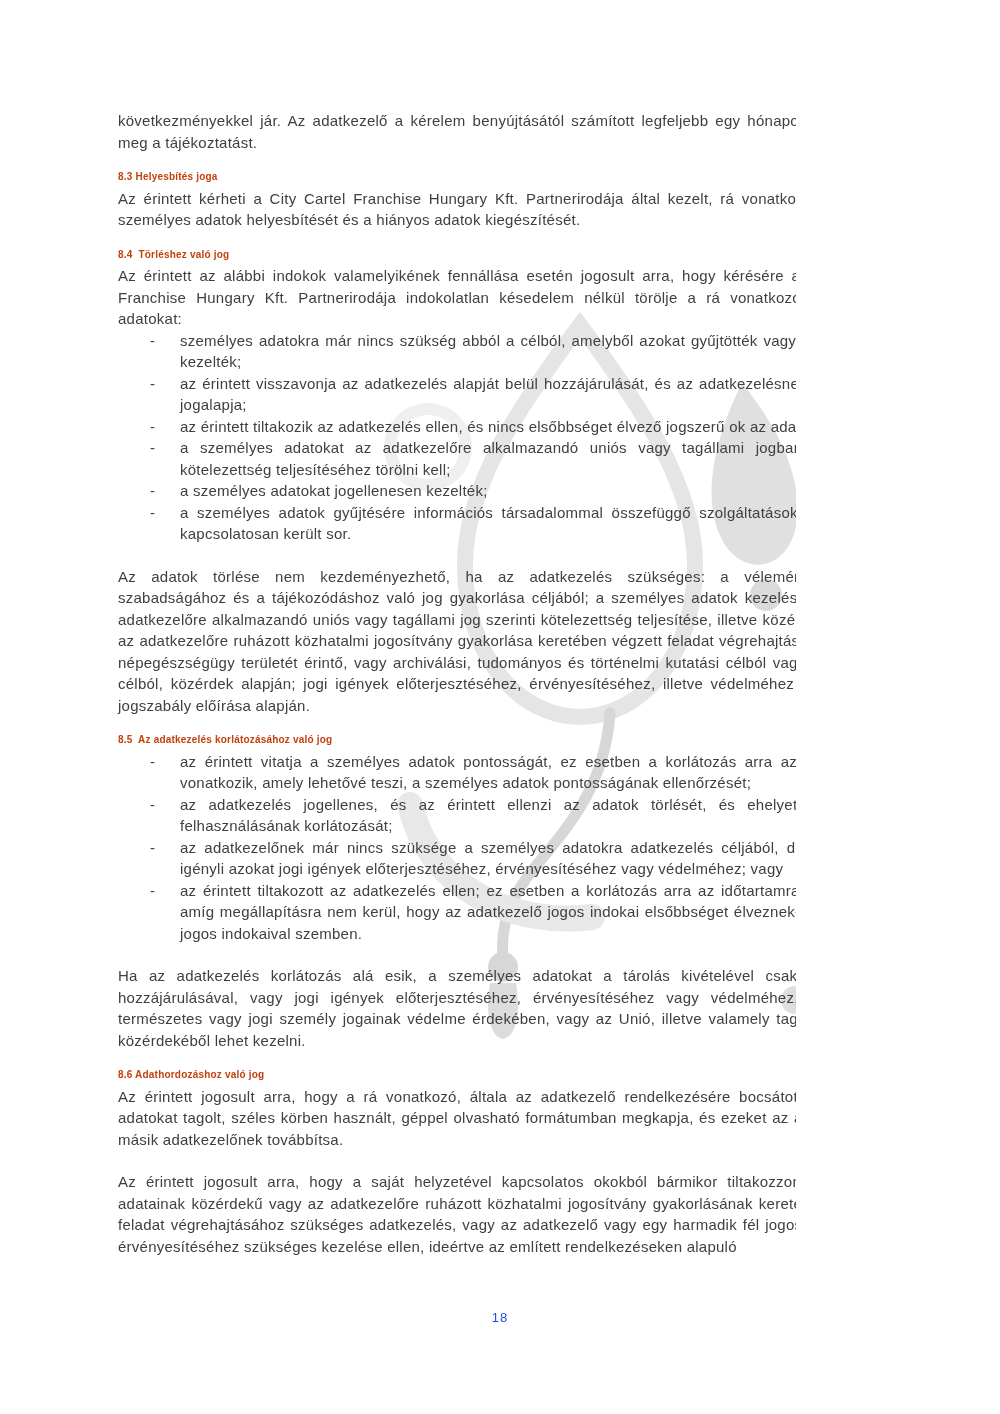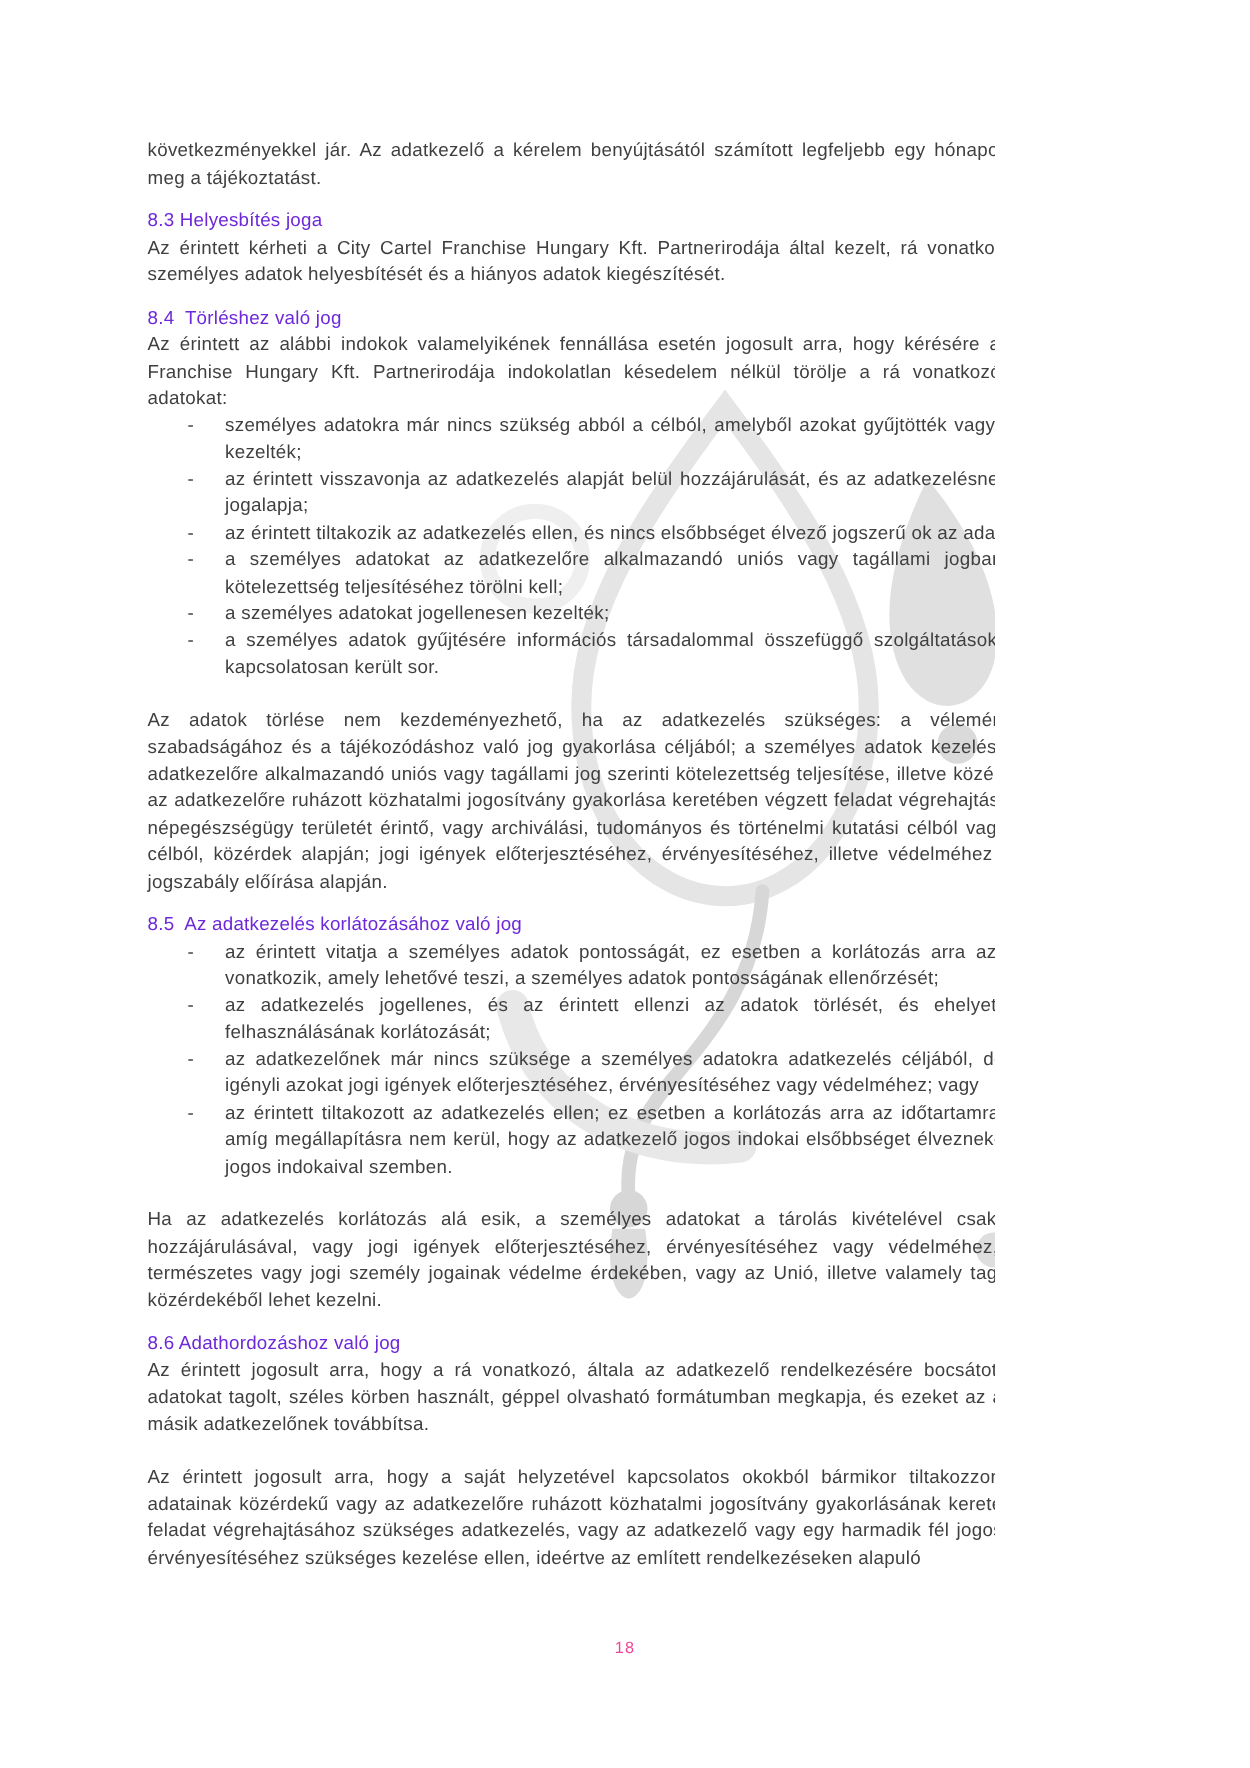--- a/index.html
+++ b/index.html
@@ -38,23 +38,23 @@
   .doc-p {
     margin: 0;
     text-align: justify;
   }
   .doc-p + .doc-p,
   .doc-bullets + .doc-p {
     margin-top: 21px;
   }
   .doc-h {
     margin: 13px 0 0 0;
-    font-size: 15px;
-    font-weight: 400;
-    color: #6d28d9;
+    font-size: 10px;
+    font-weight: 700;
+    color: #c2410c;
     line-height: 21.5px;
     white-space: pre-wrap;
     letter-spacing: 0.2px;
   }
   .content > .doc-h:first-child,
   .content > .doc-p:first-child {
     margin-top: 0;
   }
   .doc-bullets {
     margin: 0;
@@ -72,21 +72,21 @@
     left: 32px;
     top: 0;
   }
   .page-number {
     position: absolute;
     left: 0;
     top: 1310px;
     width: 1000px;
     text-align: center;
     font-size: 13px;
-    color: #ec4899;
+    color: #1d4ed8;
     letter-spacing: 1px;
     z-index: 1;
   }
 </style>
 </head>
 <body>
 
 <div class="page">
 
   <div class="watermark">

